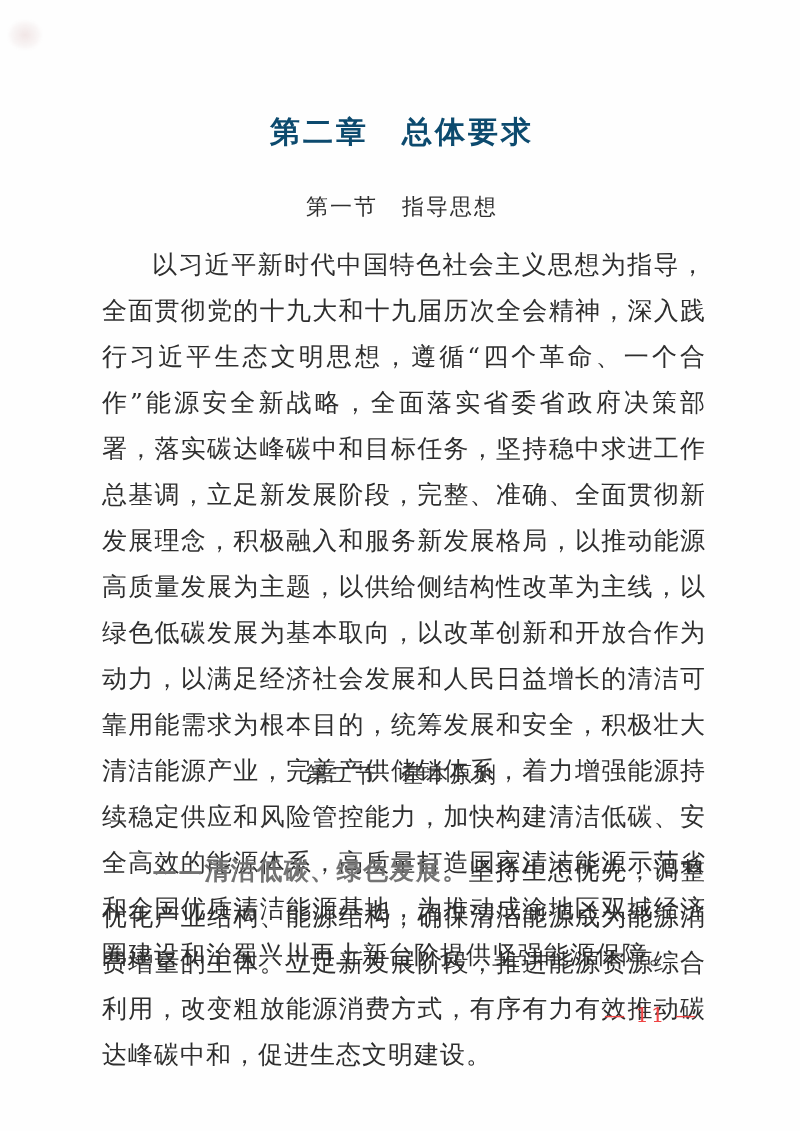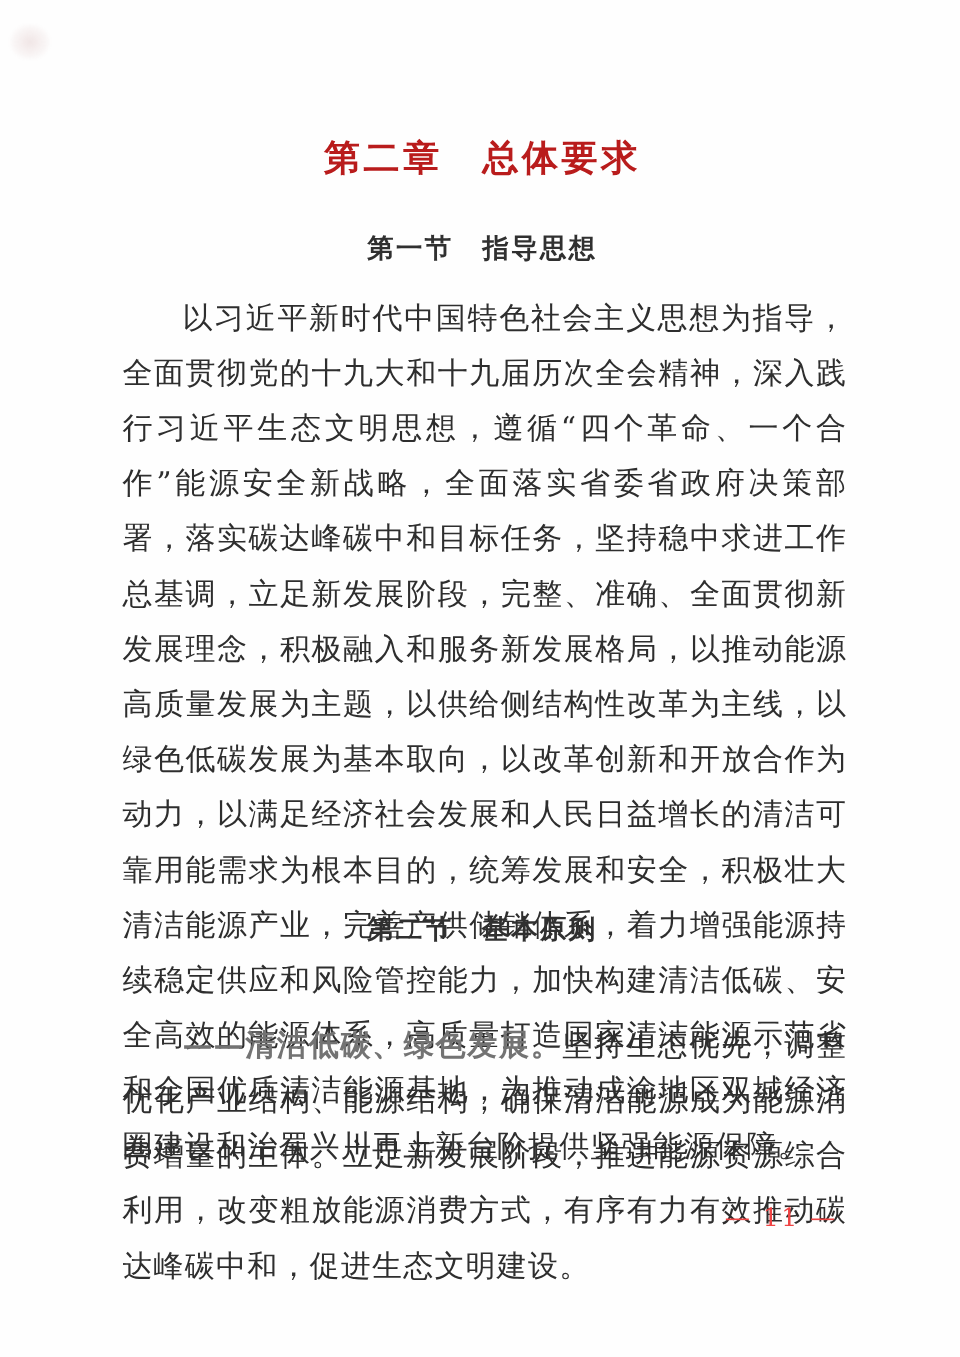--- a/index.html
+++ b/index.html
@@ -29,30 +29,30 @@
   .chapter-title {
     position: absolute;
     left: 100px;
     top: 112px;
     width: 604px;
     text-align: center;
     font-family: "DejaVu Sans", "Liberation Sans", sans-serif;
     font-weight: bold;
     font-size: 30px;
     letter-spacing: 3px;
-    color: #b91c1c;
+    color: #0c4a6e;
     margin: 0;
   }
   .section-heading {
     position: absolute;
     left: 100px;
     width: 604px;
     text-align: center;
     font-size: 22px;
-    font-weight: bold;
+    font-weight: normal;
     letter-spacing: 2px;
     color: #303030;
     margin: 0;
   }
   .sec1-heading { top: 192px; }
   .sec2-heading { top: 760px; }
   .body-para {
     position: absolute;
     left: 102px;
     width: 604px;

